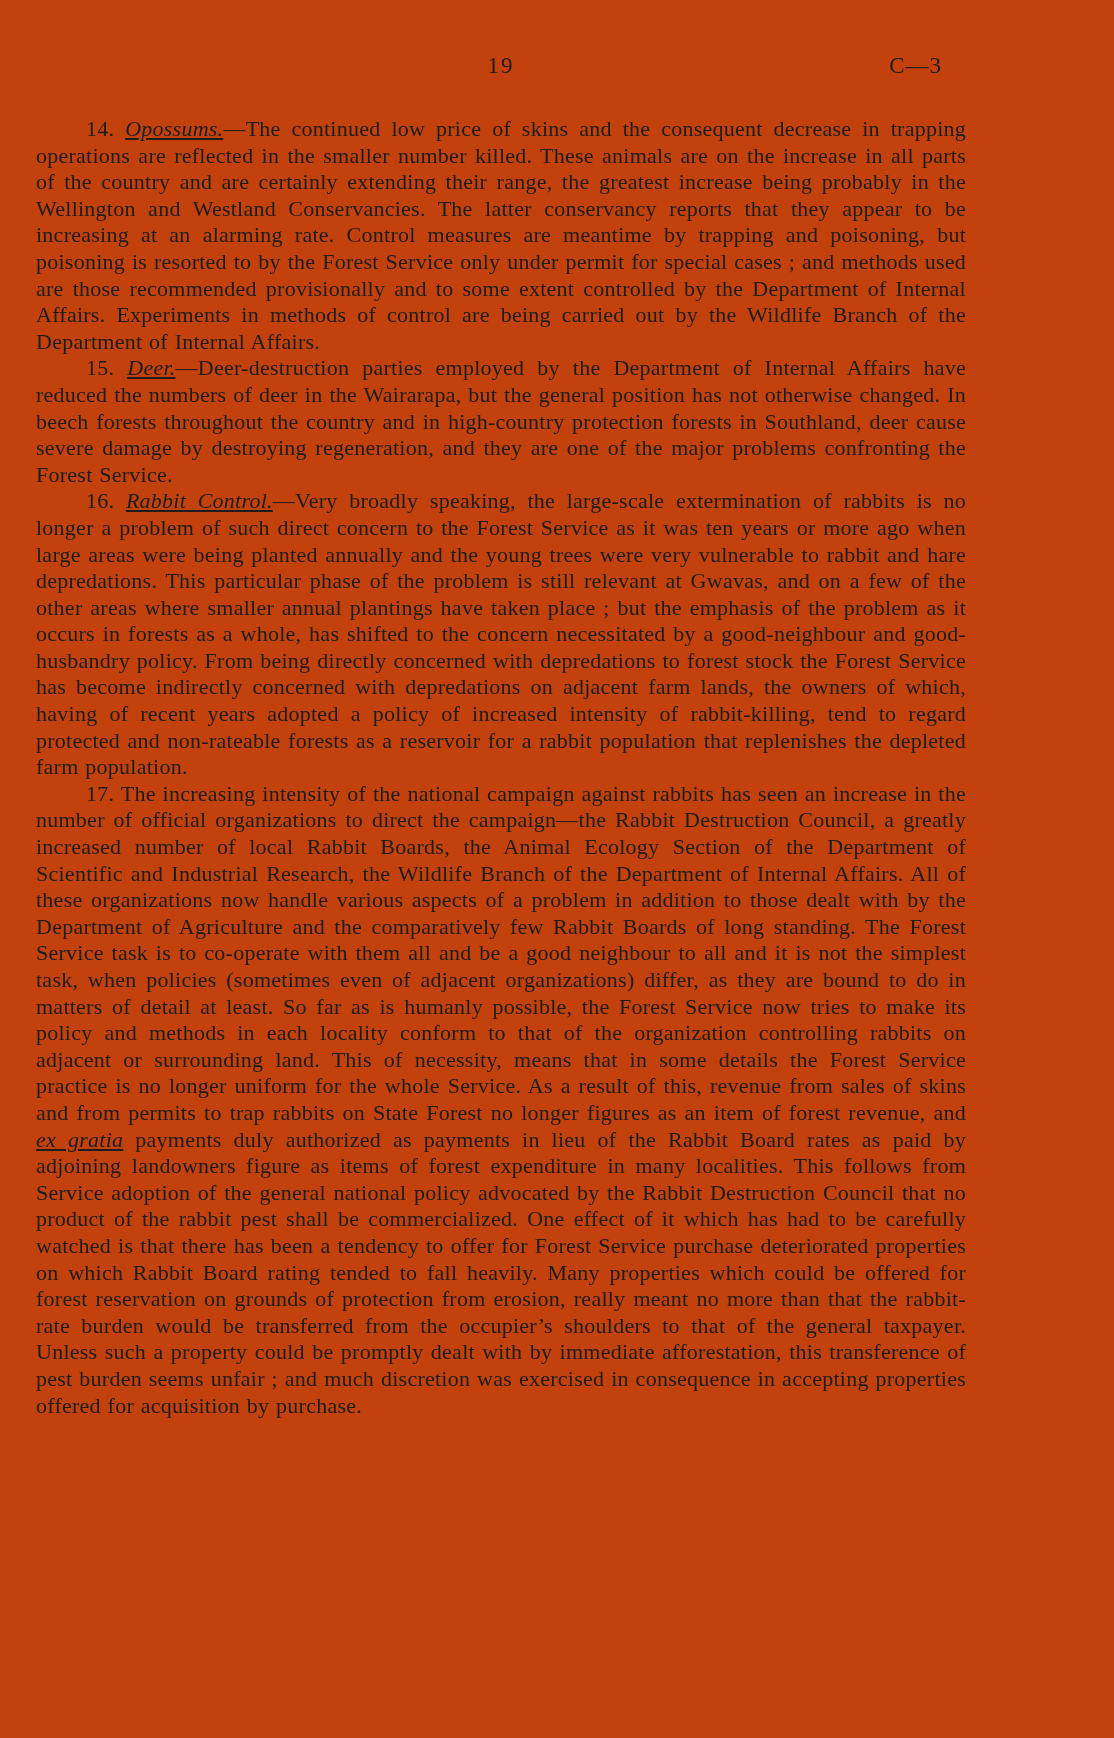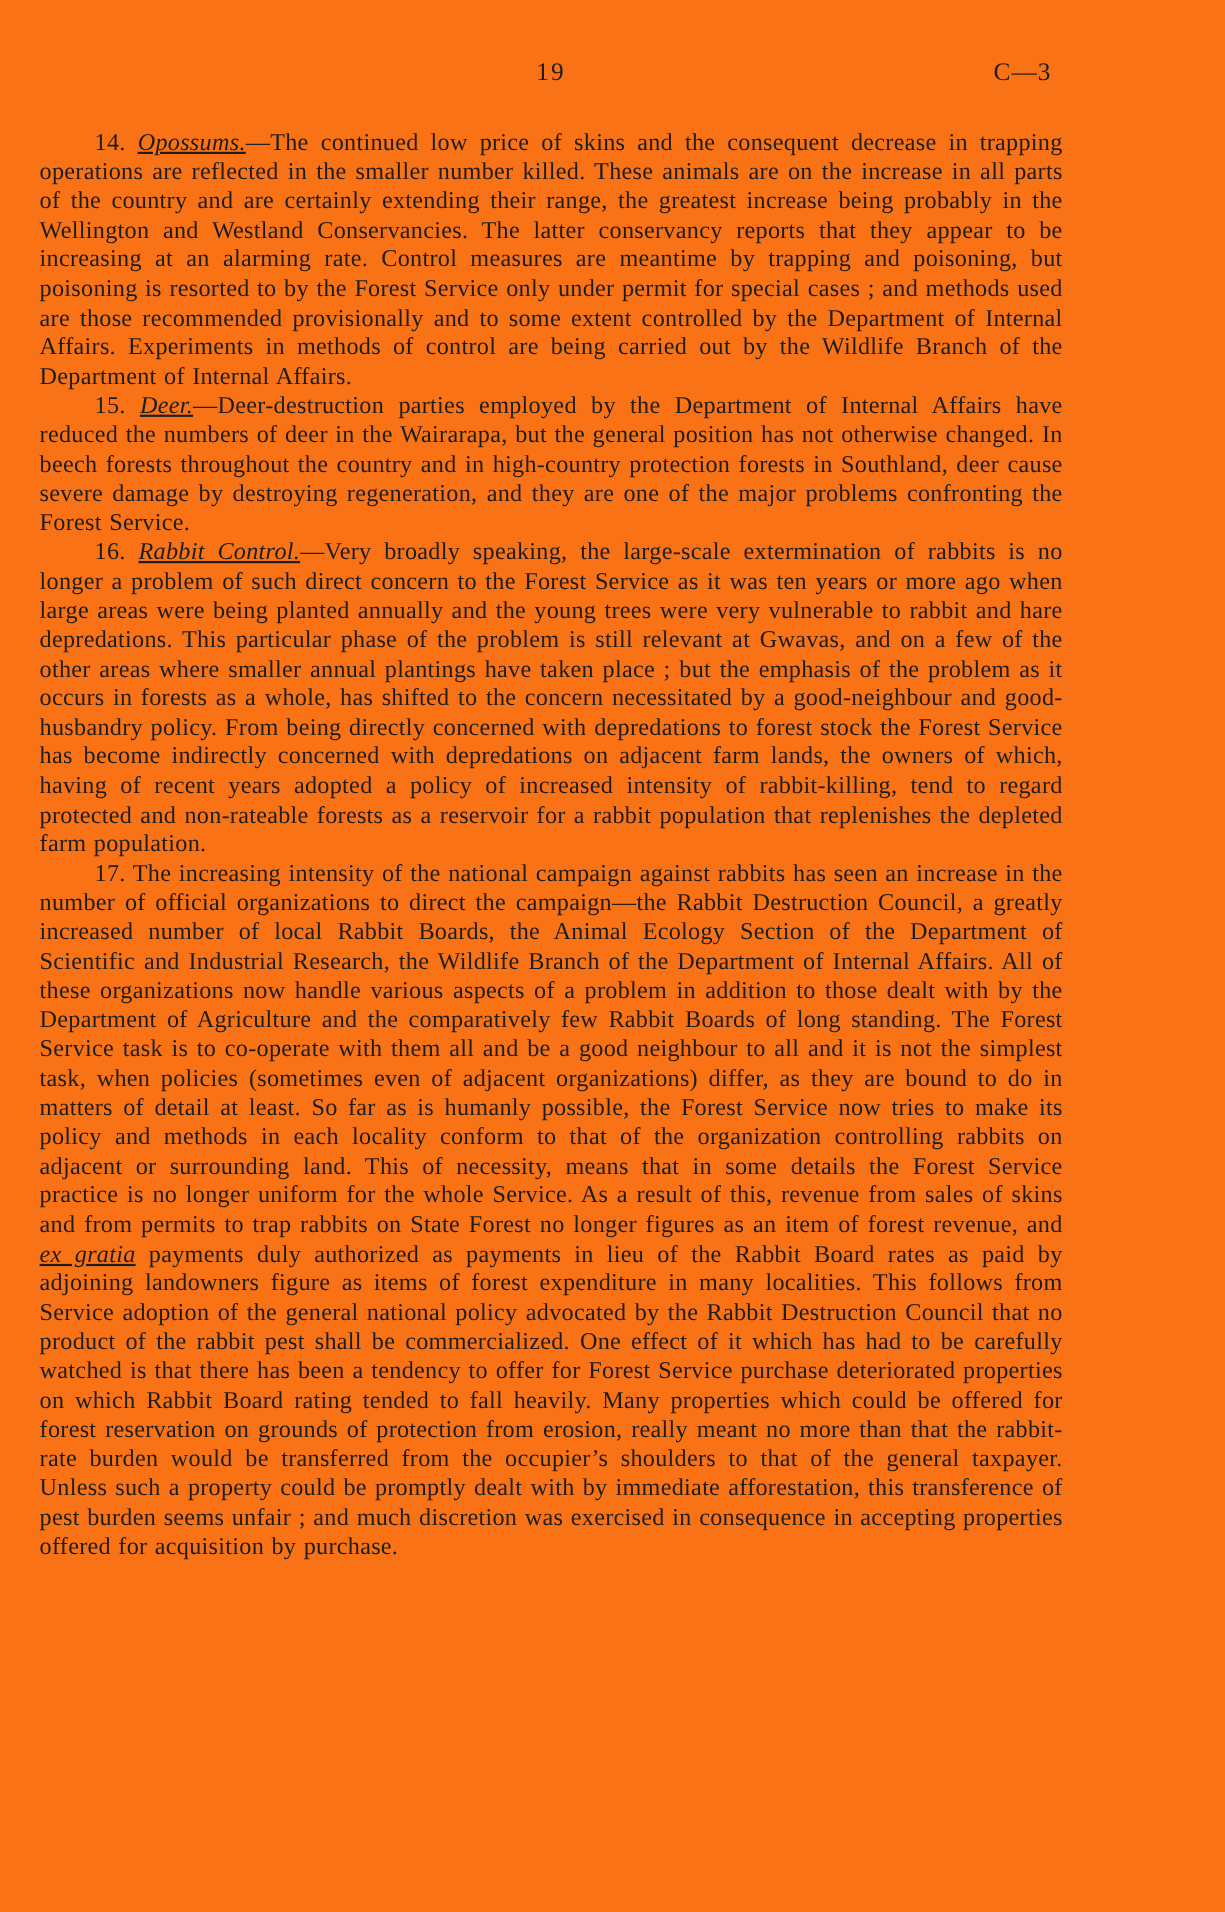--- a/index.html
+++ b/index.html
@@ -5,42 +5,42 @@
   html, body {
     margin: 0;
     padding: 0;
     background: #e9e7e2;
   }
   .page {
     position: relative;
     width: 1114px;
     height: 1738px;
     margin: 0 auto;
-    background: #f97316;
+    background: #c2410c;
     box-sizing: border-box;
     padding: 52px 148px 40px 36px;
     overflow: hidden;
     font-family: "Liberation Serif", "DejaVu Serif", serif;
     color: #1d1d1d;
   }
   .page-header {
     position: relative;
     height: 28px;
     margin-bottom: 36px;
     font-size: 23px;
     line-height: 28px;
   }
   .page-number {
     display: block;
     text-align: center;
     letter-spacing: 2px;
   }
   .doc-ref {
     position: absolute;
-    right: 10px;
+    right: 24px;
     top: 0;
     letter-spacing: 1px;
   }
   .text-block {
     font-size: 22px;
     line-height: 26.6px;
     letter-spacing: 0.25px;
     word-spacing: 1px;
     text-align: justify;
   }

